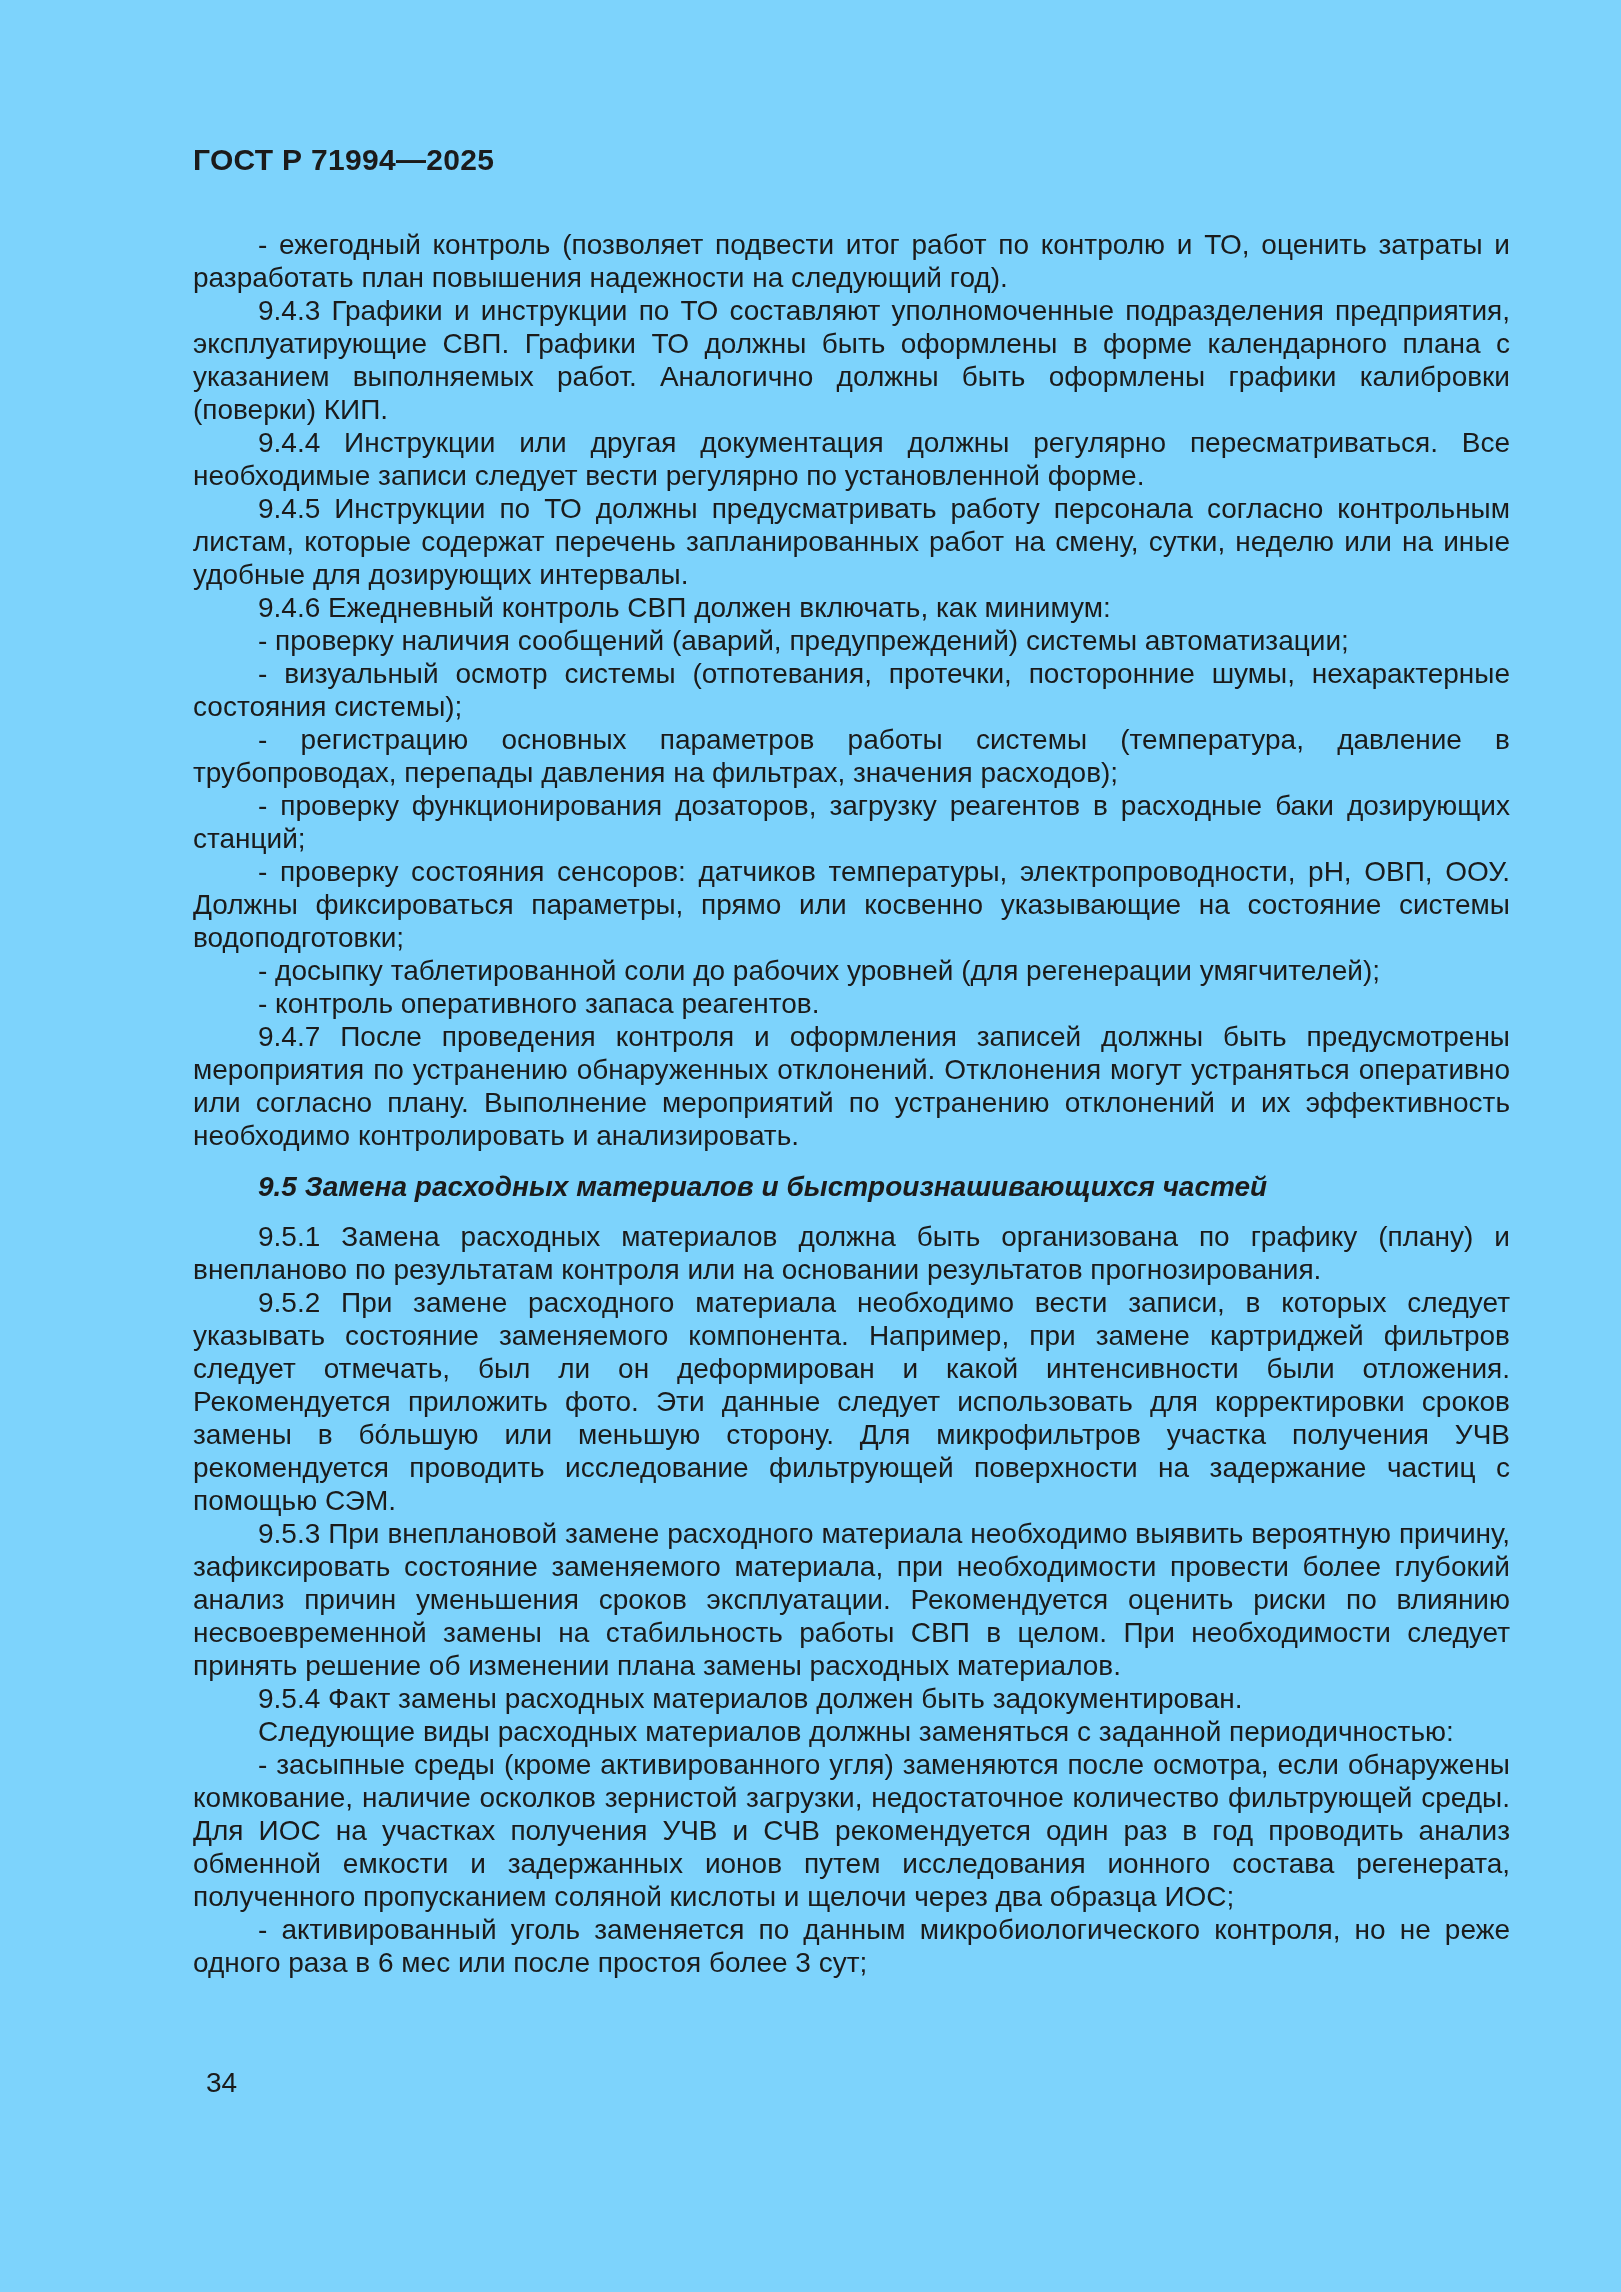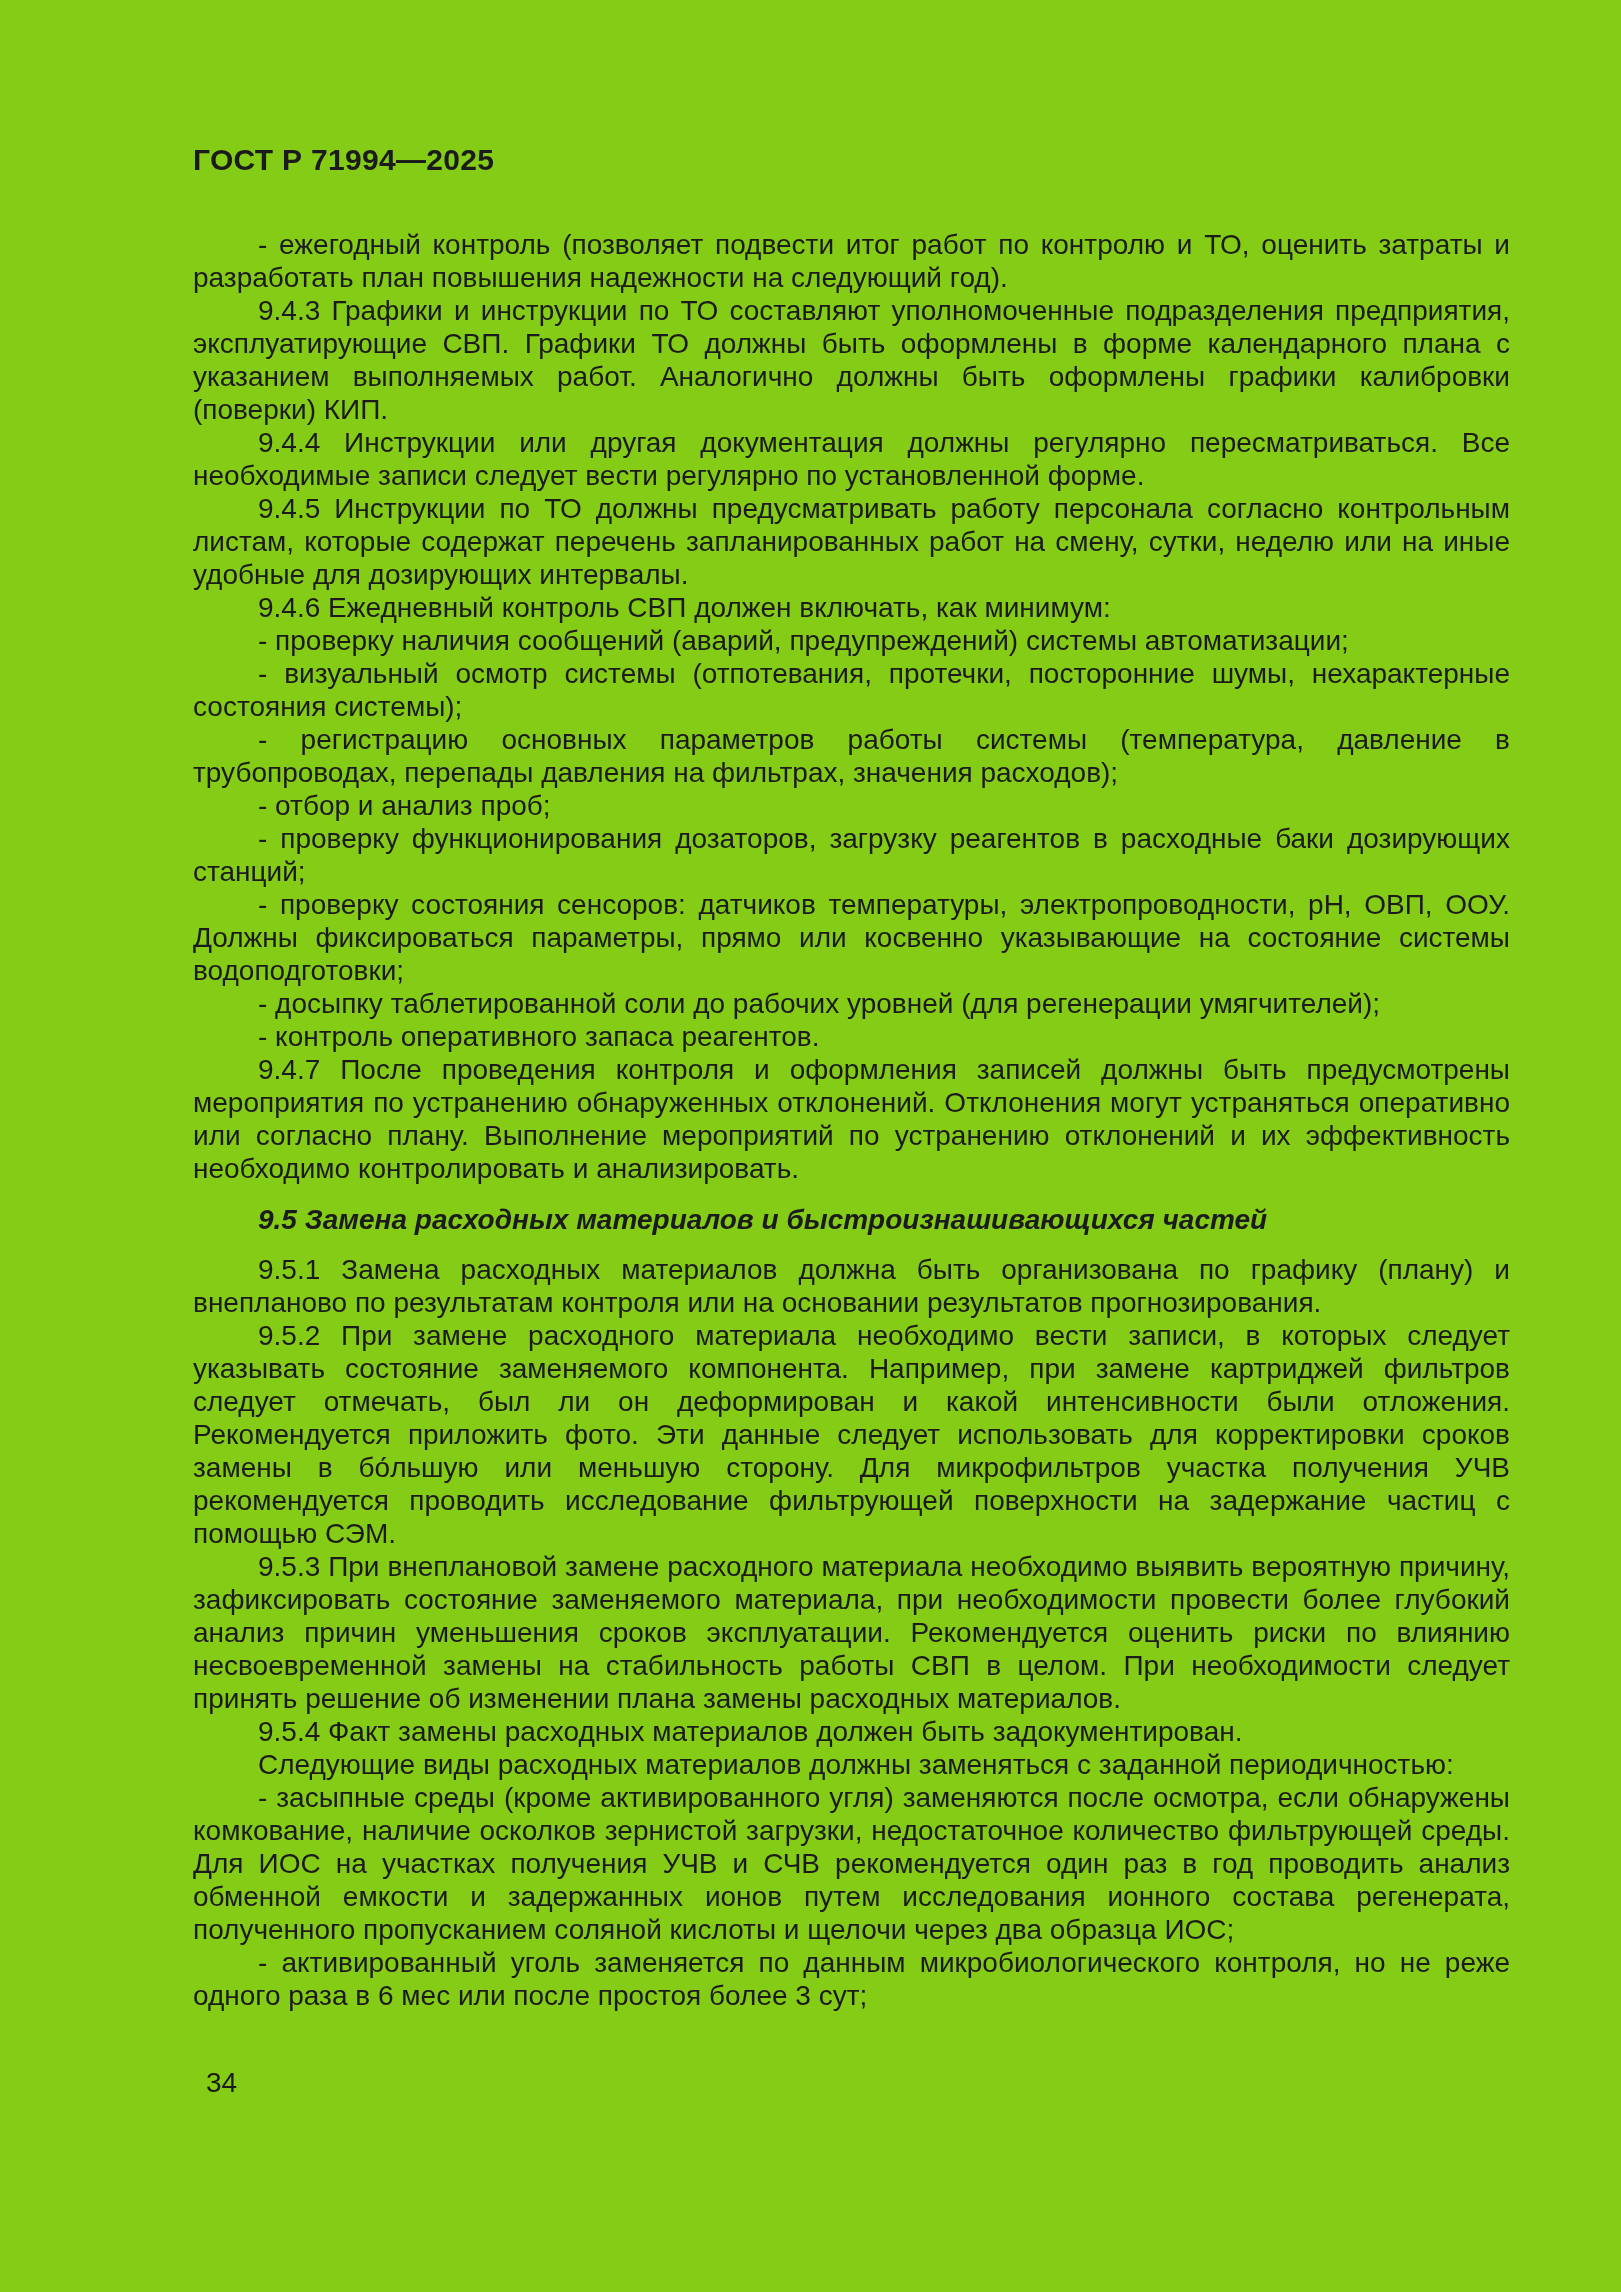--- a/index.html
+++ b/index.html
@@ -4,21 +4,21 @@
 <style>
   html, body {
     margin: 0;
     padding: 0;
     background: #ffffff;
   }
   .page {
     position: relative;
     width: 1621px;
     height: 2293px;
-    background: #84cc16;
+    background: #7dd3fc;
     font-family: "Liberation Sans", "DejaVu Sans", sans-serif;
     color: #1b1b1b;
     overflow: hidden;
   }
   .doc-header {
     position: absolute;
     left: 193px;
     top: 143px;
     font-size: 30px;
     font-weight: bold;
@@ -64,21 +64,20 @@
 
   <div class="doc-body">
     <p class="para">- ежегодный контроль (позволяет подвести итог работ по контролю и ТО, оценить затраты и разработать план повышения надежности на следующий год).</p>
     <p class="para">9.4.3 Графики и инструкции по ТО составляют уполномоченные подразделения предприятия, эксплуатирующие СВП. Графики ТО должны быть оформлены в форме календарного плана с указанием выполняемых работ. Аналогично должны быть оформлены графики калибровки (поверки) КИП.</p>
     <p class="para">9.4.4 Инструкции или другая документация должны регулярно пересматриваться. Все необходимые записи следует вести регулярно по установленной форме.</p>
     <p class="para">9.4.5 Инструкции по ТО должны предусматривать работу персонала согласно контрольным листам, которые содержат перечень запланированных работ на смену, сутки, неделю или на иные удобные для дозирующих интервалы.</p>
     <p class="para">9.4.6 Ежедневный контроль СВП должен включать, как минимум:</p>
     <p class="para">- проверку наличия сообщений (аварий, предупреждений) системы автоматизации;</p>
     <p class="para">- визуальный осмотр системы (отпотевания, протечки, посторонние шумы, нехарактерные состояния системы);</p>
     <p class="para">- регистрацию основных параметров работы системы (температура, давление в трубопроводах, перепады давления на фильтрах, значения расходов);</p>
-    <p class="para">- отбор и анализ проб;</p>
     <p class="para">- проверку функционирования дозаторов, загрузку реагентов в расходные баки дозирующих станций;</p>
     <p class="para">- проверку состояния сенсоров: датчиков температуры, электропроводности, pH, ОВП, ООУ. Должны фиксироваться параметры, прямо или косвенно указывающие на состояние системы водоподготовки;</p>
     <p class="para">- досыпку таблетированной соли до рабочих уровней (для регенерации умягчителей);</p>
     <p class="para">- контроль оперативного запаса реагентов.</p>
     <p class="para">9.4.7 После проведения контроля и оформления записей должны быть предусмотрены мероприятия по устранению обнаруженных отклонений. Отклонения могут устраняться оперативно или согласно плану. Выполнение мероприятий по устранению отклонений и их эффективность необходимо контролировать и анализировать.</p>
 
     <h2 class="section-heading">9.5 Замена расходных материалов и быстроизнашивающихся частей</h2>
 
     <p class="para">9.5.1 Замена расходных материалов должна быть организована по графику (плану) и внепланово по результатам контроля или на основании результатов прогнозирования.</p>
     <p class="para">9.5.2 При замене расходного материала необходимо вести записи, в которых следует указывать состояние заменяемого компонента. Например, при замене картриджей фильтров следует отмечать, был ли он деформирован и какой интенсивности были отложения. Рекомендуется приложить фото. Эти данные следует использовать для корректировки сроков замены в бо́льшую или меньшую сторону. Для микрофильтров участка получения УЧВ рекомендуется проводить исследование фильтрующей поверхности на задержание частиц с помощью СЭМ.</p>

